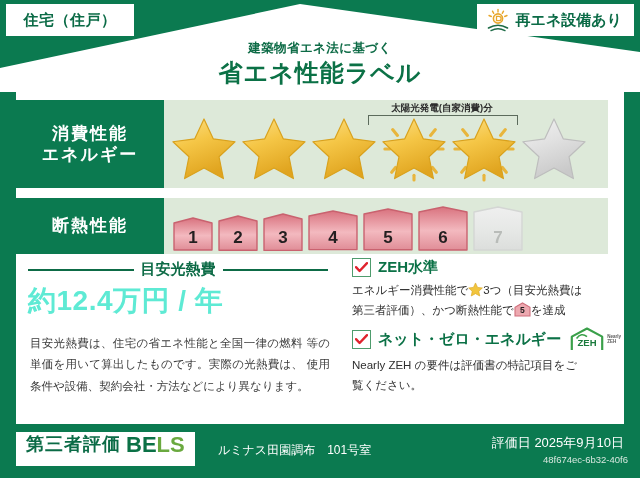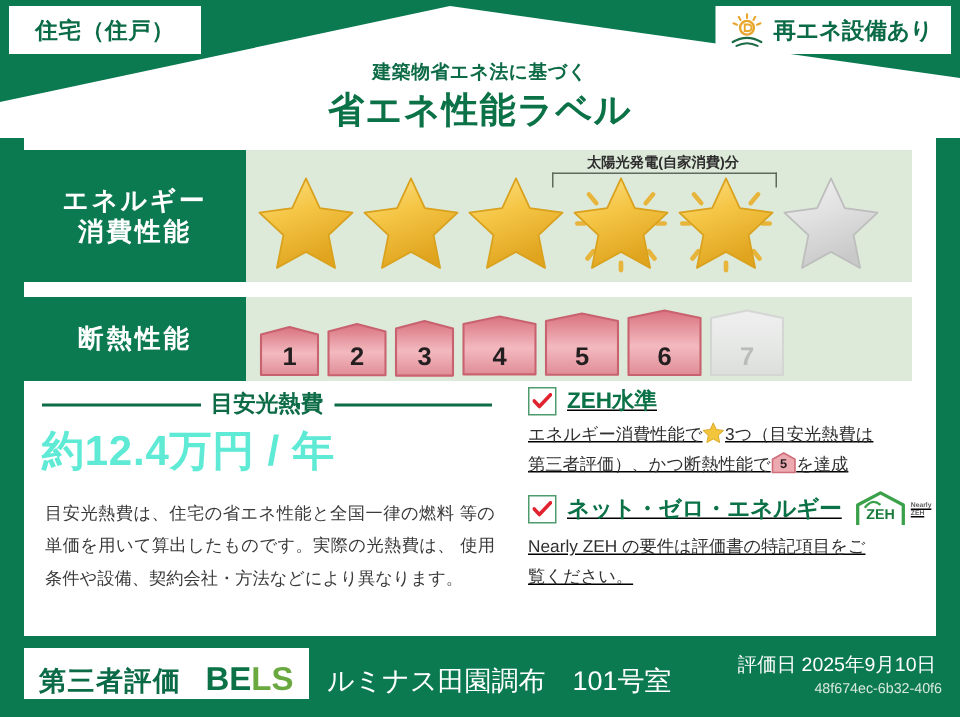--- a/index.html
+++ b/index.html
@@ -94,21 +94,21 @@
   }
   .cost-note{
     position:absolute;left:30px;top:333px;width:300px;
     color:#3a3a3a;font-size:11.5px;line-height:1.85;text-align:justify;
   }
 
   
   .v-div{position:absolute;left:339px;top:258px;width:1px;height:148px;background:#ffffff;}
 
   
-  .zeh-block{position:absolute;left:352px;top:258px;width:262px;text-decoration:underline;}
+  .zeh-block{position:absolute;left:352px;top:258px;width:262px;}
   .zeh-item{margin-bottom:6px;}
   .zeh-head{display:flex;align-items:center;gap:7px;}
   .chk{
     width:17px;height:17px;border:1.6px solid #4e9c6d;background:#fff;
     display:flex;align-items:center;justify-content:center;flex:none;
   }
   .chk svg{display:block;}
   .zeh-title{color:#0b7146;font-weight:bold;font-size:15px;white-space:nowrap;}
   .zeh-logo{width:38px;height:26px;display:block;flex:none;}
   .zeh-logo-wrap{display:flex;align-items:center;gap:1px;}
@@ -121,28 +121,28 @@
   .mini-house{width:17px;height:15px;position:relative;display:inline-block;vertical-align:-3px;}
   .mini-house .n{
     position:absolute;left:0;bottom:0;width:100%;text-align:center;
     font-size:8.5px;font-weight:bold;color:#231f20;line-height:13px;
   }
 
   
   .footer{position:absolute;left:0;top:424px;width:640px;height:54px;}
   .bels-box{
     position:absolute;left:16px;top:8px;height:34px;background:#ffffff;
-    display:flex;align-items:flex-end;padding:0 10px;gap:16px;
+    display:flex;align-items:flex-start;padding:0 10px;gap:5px;
   }
   .bels-ja{color:#0b6b46;font-weight:bold;font-size:18px;letter-spacing:1px;}
   .bels-en{font-weight:bold;font-size:22px;letter-spacing:0px;}
   .bels-en .b1{color:#0b7146;}
   .bels-en .b2{color:#6aa93f;}
   .bldg-name{
-    position:absolute;left:218px;top:18px;color:#ffffff;font-size:18px;white-space:nowrap;
+    position:absolute;left:218px;top:18px;color:#ffffff;font-size:12px;white-space:nowrap;
   }
   .eval-date{
     position:absolute;right:16px;top:10px;color:#ffffff;font-size:13px;text-align:right;
   }
   .eval-id{
     position:absolute;right:12px;top:30px;color:#d8e8df;font-size:9.5px;text-align:center;
   }
 </style>
 </head>
 <body>
@@ -177,22 +177,22 @@
     <span class="txt">再エネ設備あり</span>
   </div>
 
   <div class="head-sub">建築物省エネ法に基づく</div>
   <div class="head-title">省エネ性能ラベル</div>
 
   <div class="body-card"></div>
 
   <div class="perf-row" id="row-energy">
     <div class="perf-label">
+      <span>消費性能</span>
       <span>エネルギー</span>
-      <span>消費性能</span>
     </div>
     <div class="perf-panel">
       <div class="solar-note">太陽光発電(自家消費)分</div>
       <div class="solar-bracket"></div>
       <div class="stars" id="star-strip">
           <svg class="star" viewBox="0 0 68 68">
             <defs>
               <linearGradient id="g1" x1="0" y1="0" x2="0.4" y2="1">
                 <stop offset="0%" stop-color="#fbe08a"></stop>
                 <stop offset="45%" stop-color="#f5c646"></stop>

